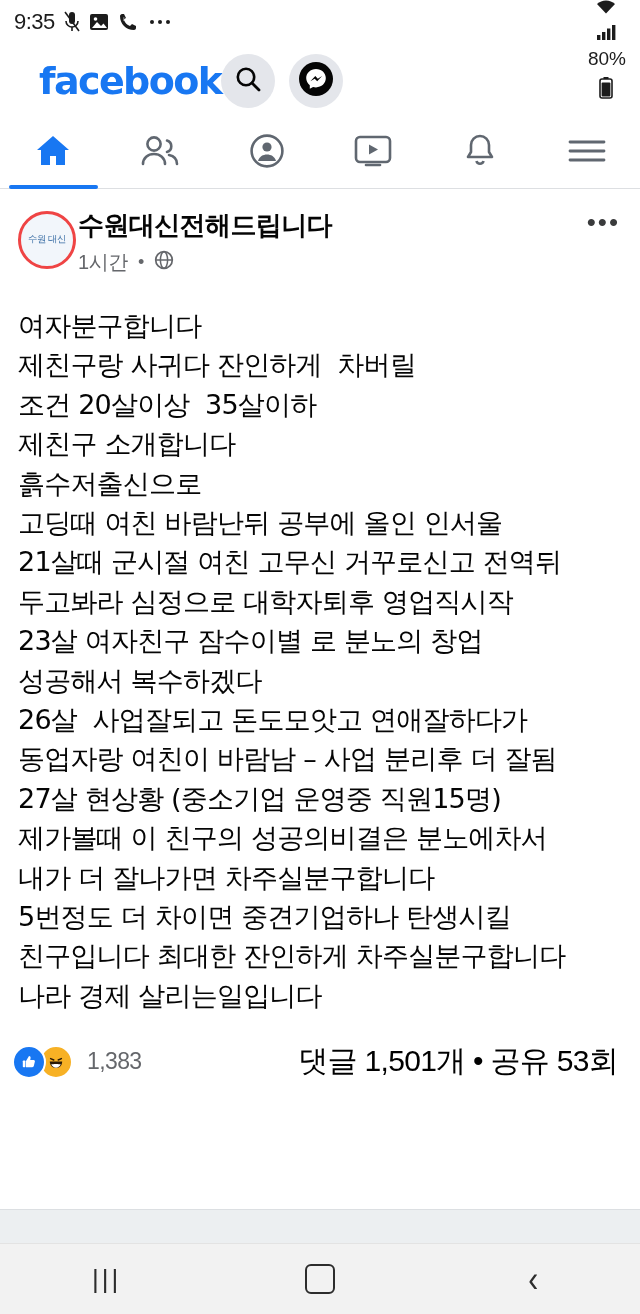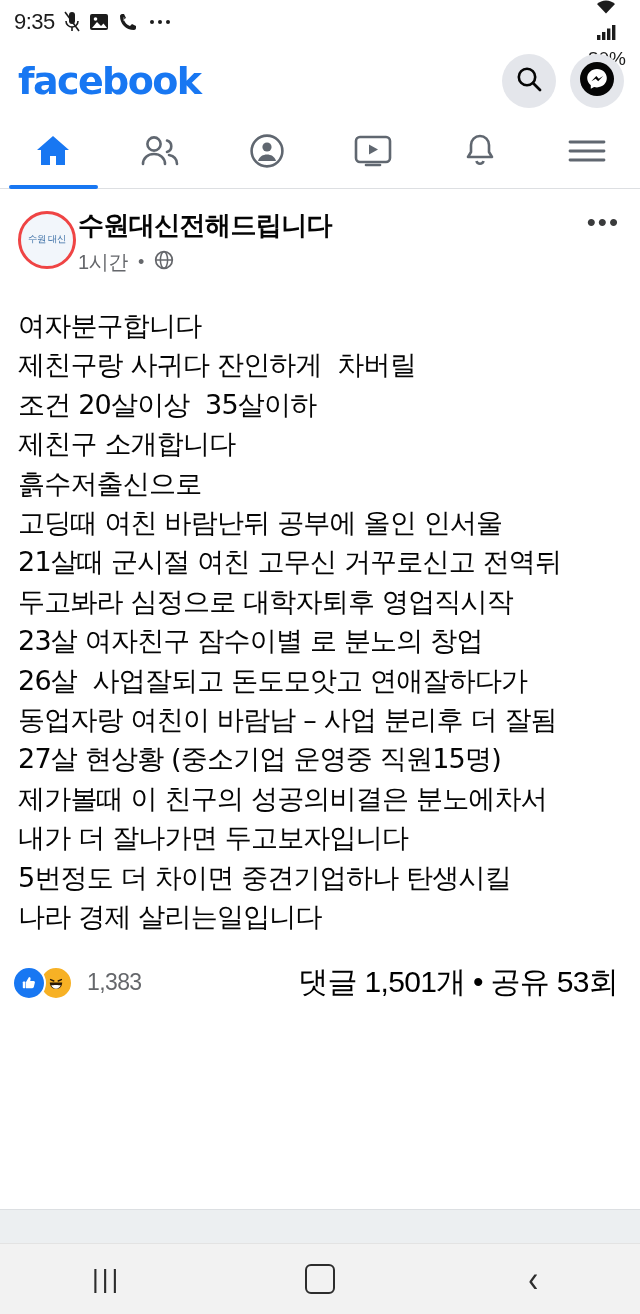--- a/index.html
+++ b/index.html
@@ -48,24 +48,25 @@
     font-weight: 500;
     margin-left: 1px;
   }
   .sicon { display: block; }
 
   
   .fb-header {
     height: 74px;
     display: flex;
     align-items: center;
-    justify-content: space-between;
+    justify-content: flex-start;
     padding: 0 16px 0 18px;
     box-sizing: border-box;
     background: #ffffff;
+    margin-left: 21px;
   }
   .fb-logo {
     font-size: 38px;
     font-weight: bold;
     color: #1877F2;
     letter-spacing: -1.6px;
     font-family: "DejaVu Sans", sans-serif;
   }
   .header-actions {
     display: flex;
@@ -468,26 +469,28 @@
   <div class="post-body">
     <div class="post-line">여자분구합니다</div>
     <div class="post-line">제친구랑 사귀다 잔인하게  차버릴</div>
     <div class="post-line">조건 20살이상  35살이하</div>
     <div class="post-line">제친구 소개합니다</div>
     <div class="post-line">흙수저출신으로</div>
     <div class="post-line">고딩때 여친 바람난뒤 공부에 올인 인서울</div>
     <div class="post-line">21살때 군시절 여친 고무신 거꾸로신고 전역뒤</div>
     <div class="post-line">두고봐라 심정으로 대학자퇴후 영업직시작</div>
     <div class="post-line">23살 여자친구 잠수이별 로 분노의 창업</div>
+    <div class="post-line">성공해서 복수하겠다</div>
     <div class="post-line">26살  사업잘되고 돈도모앗고 연애잘하다가</div>
     <div class="post-line">동업자랑 여친이 바람남 – 사업 분리후 더 잘됨</div>
     <div class="post-line">27살 현상황 (중소기업 운영중 직원15명)</div>
     <div class="post-line">제가볼때 이 친구의 성공의비결은 분노에차서</div>
-    <div class="post-line">내가 더 잘나가면 두고보자입니다</div>
+    <div class="post-line">내가 더 잘나가면 차주실분구합니다</div>
     <div class="post-line">5번정도 더 차이면 중견기업하나 탄생시킬</div>
+    <div class="post-line">친구입니다 최대한 잔인하게 차주실분구합니다</div>
     <div class="post-line">나라 경제 살리는일입니다</div>
   </div>
 
   <div class="reaction-bar">
     <div class="react-left">
       <div class="react-pills">
         <div class="pill like">
           <svg width="16" height="16" viewBox="0 0 16 16">
             <path d="M5 7l3-5c1.1 0 1.8.8 1.6 1.9L9.2 6h3.4c.9 0 1.5.8 1.3 1.6l-1.1 4.4c-.2.7-.8 1.2-1.5 1.2H5z" fill="#fff"></path>
             <rect x="1.8" y="6.6" width="2.6" height="6.6" rx="0.7" fill="#fff"></rect>

